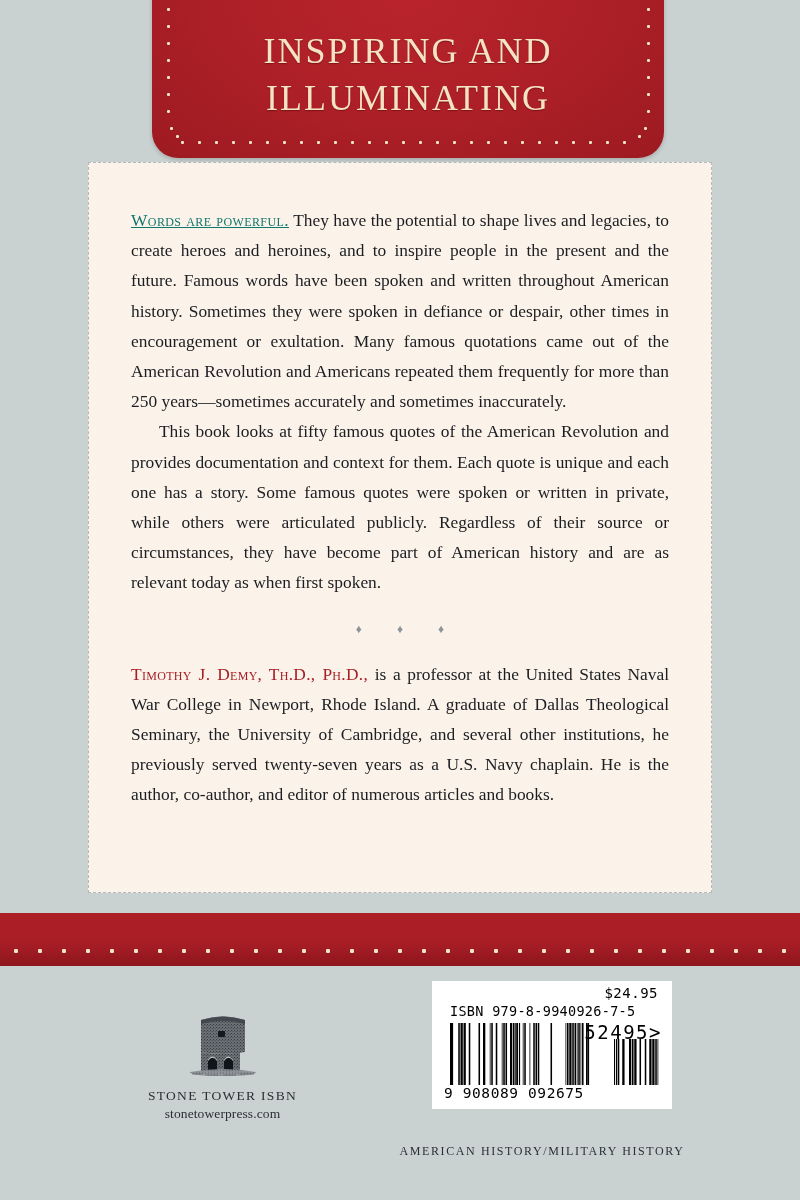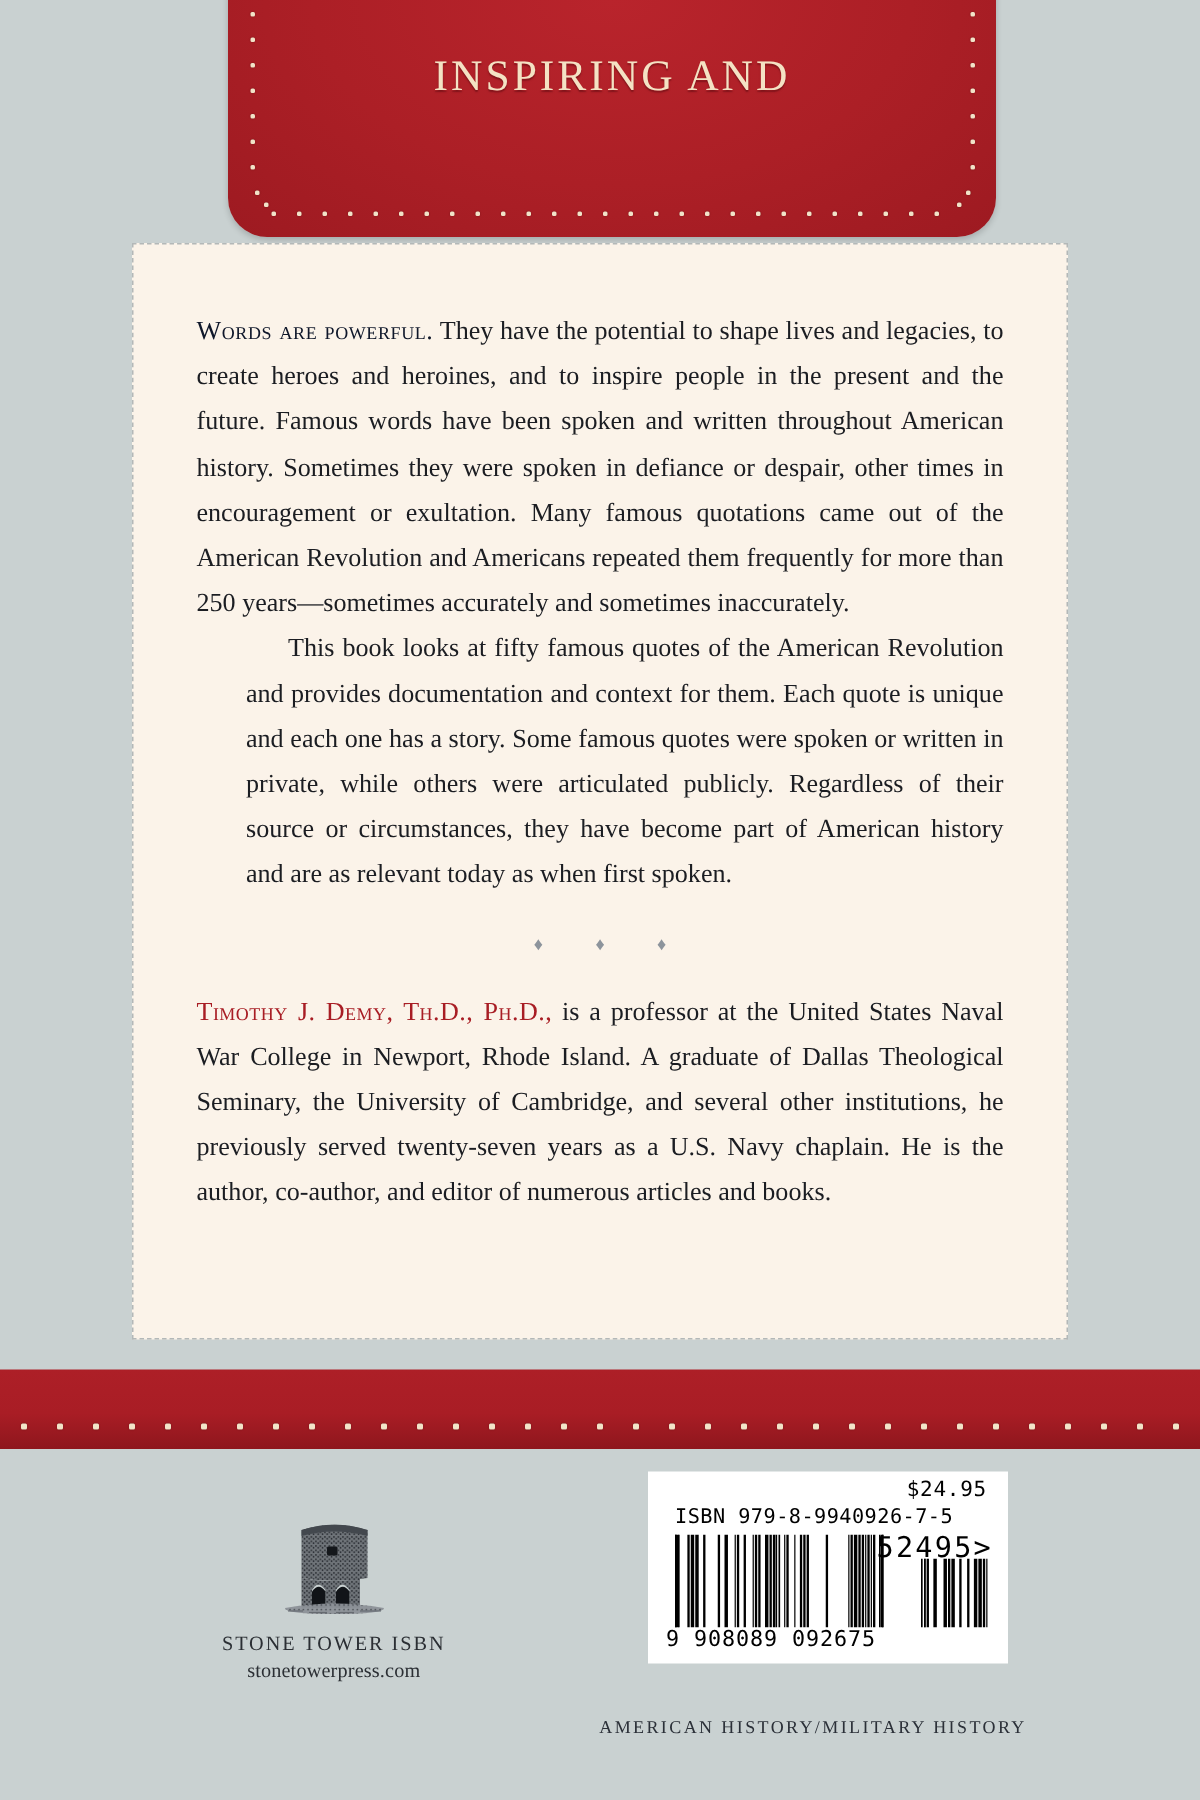--- a/index.html
+++ b/index.html
@@ -44,21 +44,21 @@
     box-shadow: 0 0 1px rgba(0,0,0,0.35);
   }
   .banner-title {
     position: absolute;
     left: 0;
     right: 0;
     top: 68px;
     text-align: center;
     color: #f4e2c4;
     font-family: "Liberation Serif", serif;
-    font-size: 29px;
+    font-size: 36px;
     line-height: 47px;
     letter-spacing: 2.0px;
     font-weight: normal;
     text-shadow: 0 1px 1px rgba(90,10,14,0.55);
   }
   .banner-title .l1, .banner-title .l2 { display: block; }
 
   
   .panel {
     position: absolute;
@@ -75,25 +75,26 @@
   }
   .body-text {
     color: #1b1d22;
     font-size: 17.4px;
     line-height: 30.2px;
     text-align: justify;
     text-justify: inter-word;
     margin: 0;
     hyphens: none;
   }
-  .body-text + .body-text { text-indent: 28px; margin-top: 0; margin-left: 33px; }
+  .body-text + .body-text { text-indent: 28px; margin-top: 0; }
   .lead {
-    color: #0f172a;
+    color: #0f766e;
     font-variant: small-caps;
     letter-spacing: 0.4px;
+    text-decoration: underline;
   }
 
   
   .divider {
     text-align: center;
     color: #8d949c;
     font-size: 12px;
     letter-spacing: 16px;
     margin: 24px 0 22px 16px;
     user-select: none;
@@ -266,20 +267,21 @@
       <div class="d" style="left: 495px; top: 133px;"></div>
       <div class="d" style="left: 15px; top: 150px;"></div>
       <div class="d" style="left: 495px; top: 150px;"></div>
       <div class="d" style="left: 18px; top: 167px;"></div>
       <div class="d" style="left: 492px; top: 167px;"></div>
       <div class="d" style="left: 24px; top: 175px;"></div>
       <div class="d" style="left: 486px; top: 175px;"></div>
     </div>
   <div class="banner-title">
     <span class="l1">INSPIRING AND</span>
+    <span class="l2">ILLUMINATING</span>
   </div>
 </div>
 
 <div class="panel">
   <div class="panel-inner">
 
     <p class="body-text">
       <span class="lead">Words are powerful.</span><span> They have the potential to shape lives and legacies, to create heroes and heroines, and to inspire people in the present and the future. Famous words have been spoken and written throughout American history. Sometimes they were spoken in defiance or despair, other times in encouragement or exultation. Many famous quotations came out of the American Revolution and Americans repeated them frequently for more than 250 years—sometimes accurately and sometimes inaccurately.</span>
     </p>
 

